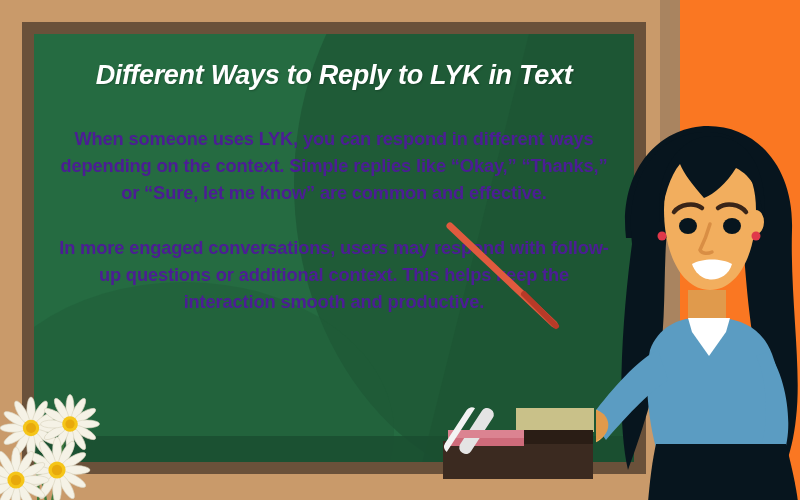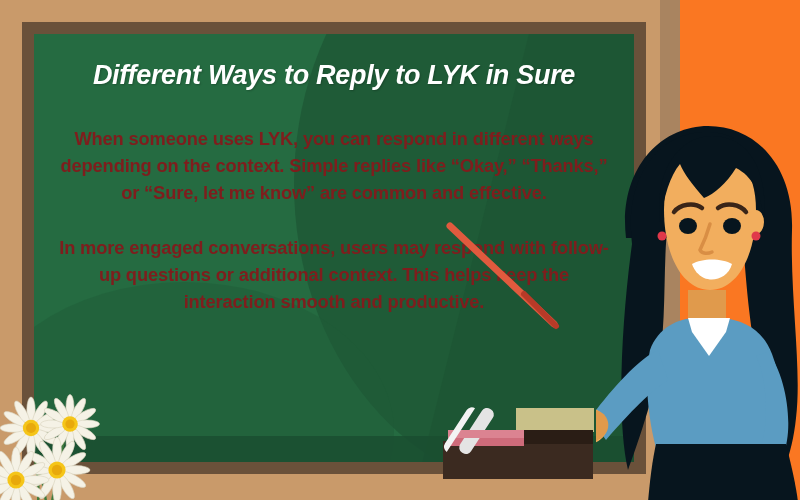--- a/index.html
+++ b/index.html
@@ -99,21 +99,21 @@
     font-size:27px;
     font-weight:bold;
     font-style:italic;
     text-align:center;
     letter-spacing:-0.3px;
     margin-top:10px;
     text-shadow:1px 1px 2px rgba(0,0,0,.22);
   }
   .board-paragraphs { margin-top:34px; }
   .board-para {
-    color:#7f1d1d;
+    color:#4c1d95;
     font-size:18.3px;
     font-weight:bold;
     line-height:27px;
     text-align:center;
     padding:0 12px;
     letter-spacing:-0.15px;
   }
   .board-para + .board-para { margin-top:28px; }
 
   
@@ -195,21 +195,21 @@
   <div class="frame-inner"></div>
 
   <div class="board">
     <div class="board-shade-1"></div>
     <div class="board-shade-2"></div>
     <div class="board-shade-3"></div>
     <div class="board-shade-4"></div>
   </div>
 
   <div class="board-content">
-    <div class="board-title">Different Ways to Reply to LYK in Sure</div>
+    <div class="board-title">Different Ways to Reply to LYK in Text</div>
     <div class="board-paragraphs">
       <div class="board-para">When someone uses LYK, you can respond in different ways depending on the context. Simple replies like “Okay,” “Thanks,” or “Sure, let me know” are common and effective.</div>
       <div class="board-para">In more engaged conversations, users may respond with follow-up questions or additional context. This helps keep the interaction smooth and productive.</div>
     </div>
   </div>
 
   <svg class="flowers" viewBox="0 0 140 124">
     <g stroke="#3E7A3C" stroke-width="2.4" fill="none">
       <path d="M44,124 C46,104 42,86 37,62"></path>
       <path d="M58,124 C62,100 66,80 72,54"></path>

